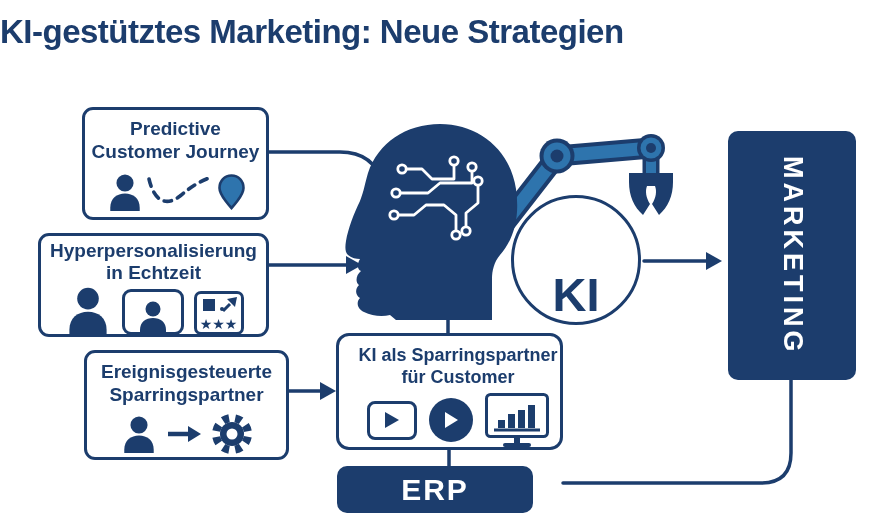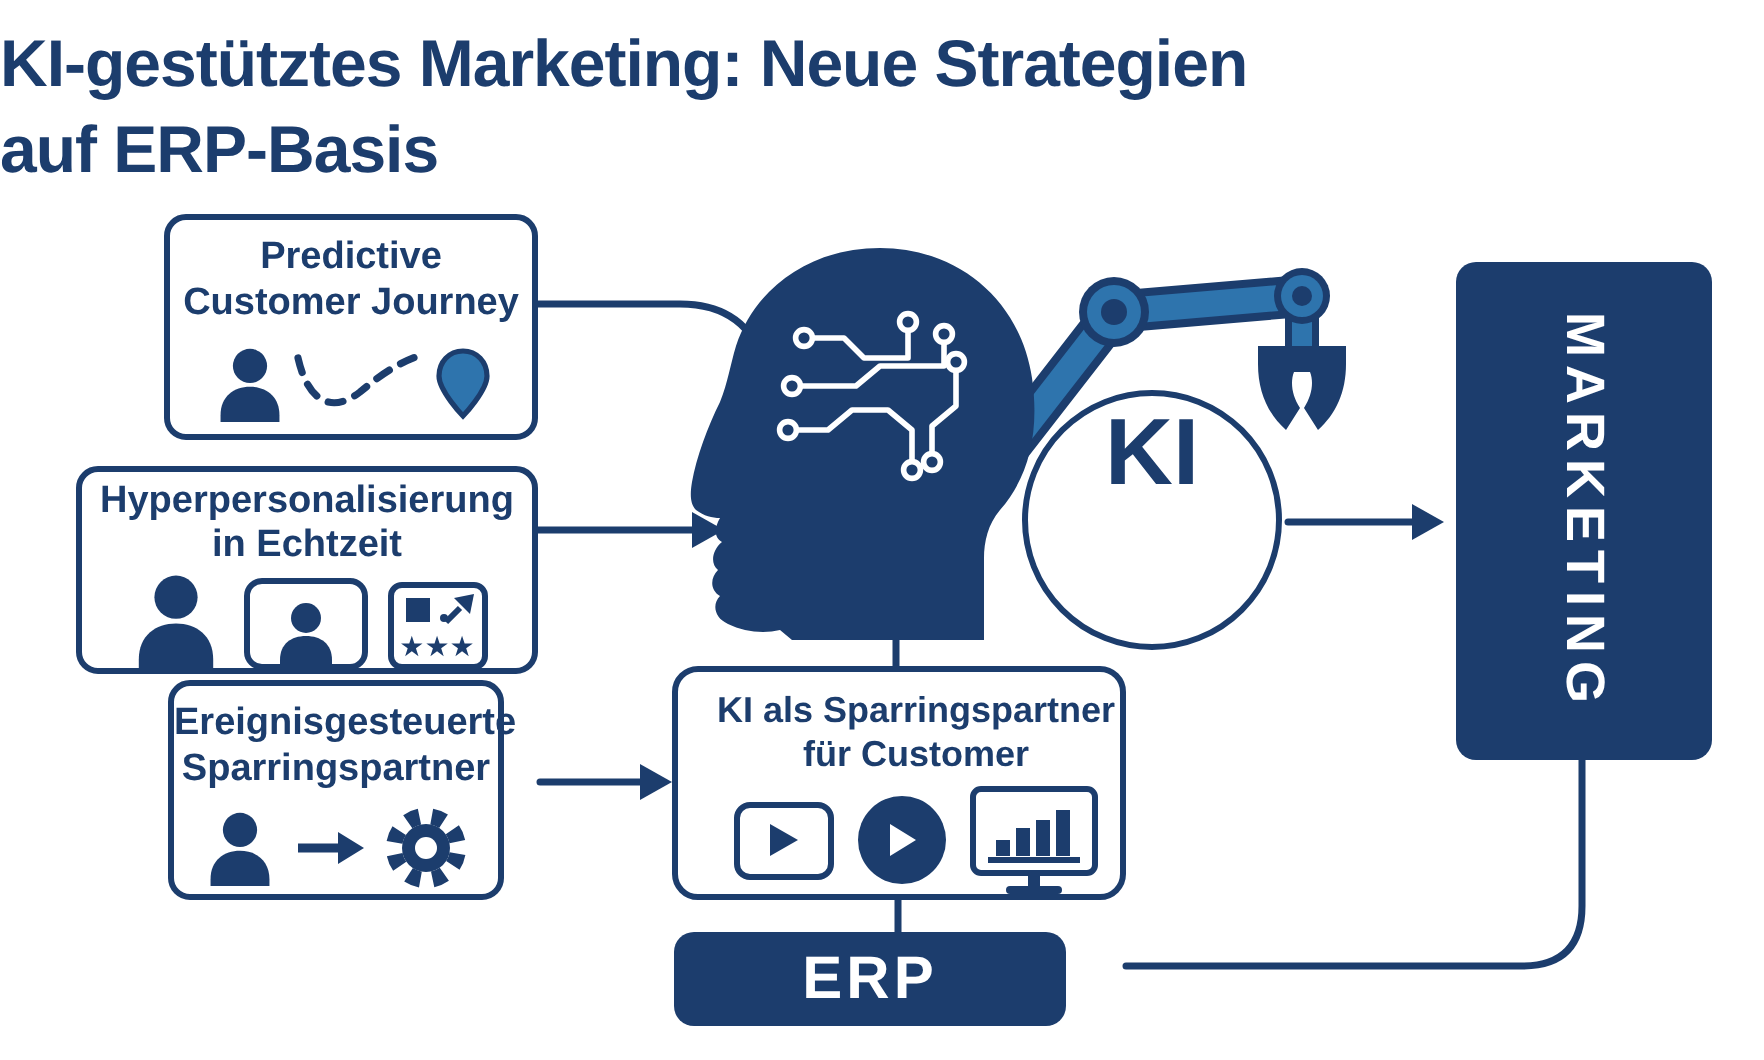--- a/index.html
+++ b/index.html
@@ -30,41 +30,41 @@
   .card-title{
     text-align:center;color:var(--navy);font-weight:bold;
     font-size:19px;line-height:23px;margin-top:7px;
   }
   .icon-row{display:flex;align-items:center;justify-content:center;}
   #box-predictive{left:82px;top:107px;width:187px;height:113px;}
   #box-predictive .icon-row{margin-top:8px;gap:2px;padding:0 12px;}
   #box-hyper{left:38px;top:233px;width:231px;height:104px;}
   #box-hyper .card-title{margin-top:4px;line-height:22px;}
   #box-hyper .icon-row{margin-top:1px;gap:10px;align-items:flex-end;}
-  #box-event{left:84px;top:340px;width:168px;height:110px;}
+  #box-event{left:84px;top:350px;width:205px;height:110px;}
   #box-event .icon-row{margin-top:6px;gap:8px;}
   #box-sparring{left:336px;top:333px;width:227px;height:117px;border-radius:13px;z-index:3;padding-left:17px;}
   #box-sparring .card-title{font-size:18px;line-height:22px;margin-top:8px;}
   #box-sparring .icon-row{margin-top:5px;gap:12px;align-items:center;}
   
   .solid{
     position:absolute;background:var(--navy);border-radius:10px;z-index:3;
     display:flex;align-items:center;justify-content:center;
     color:var(--white);font-weight:bold;box-sizing:border-box;
   }
   #box-marketing{left:728px;top:131px;width:128px;height:249px;}
   #box-marketing .vtext{
     writing-mode:vertical-rl;font-size:27px;letter-spacing:4px;font-weight:bold;
   }
   #box-erp{left:337px;top:466px;width:196px;height:47px;font-size:30px;letter-spacing:2px;}
   
   #ki-circle{
     position:absolute;left:511px;top:195px;width:124px;height:124px;
     background:var(--white);border:3.5px solid var(--navy);border-radius:50%;
-    display:flex;align-items:flex-start;justify-content:center;z-index:2;
+    display:flex;align-items:flex-end;justify-content:center;z-index:2;
     color:var(--navy);font-size:47px;font-weight:bold;box-sizing:content-box;
   }
   
   #head-svg{position:absolute;left:344px;top:121px;z-index:3;}
   #arm-svg{position:absolute;left:490px;top:118px;z-index:1;}
   
   .rating-card{
     position:relative;width:50px;height:44px;border:3px solid var(--navy);
     border-radius:7px;box-sizing:border-box;background:var(--white);
   }
@@ -108,21 +108,20 @@
     </g>
     <g fill="var(--navy)" stroke="none">
       <polygon points="346,256 362,265 346,274"></polygon>
       <polygon points="320,382 336,391 320,400"></polygon>
       <polygon points="706,252 722,261 706,270"></polygon>
     </g>
   </svg>
 
   <div class="title">
     <div>KI-gestütztes Marketing: Neue Strategien</div>
-    <div>auf ERP-Basis</div>
   </div>
 
   <div class="card" id="box-predictive">
     <div class="card-title">
       <div>Predictive</div>
       <div>Customer Journey</div>
     </div>
     <div class="icon-row">
       <svg width="38" height="40" viewBox="0 0 40 40">
         <circle cx="20" cy="10.5" r="9" fill="var(--navy)"></circle>

